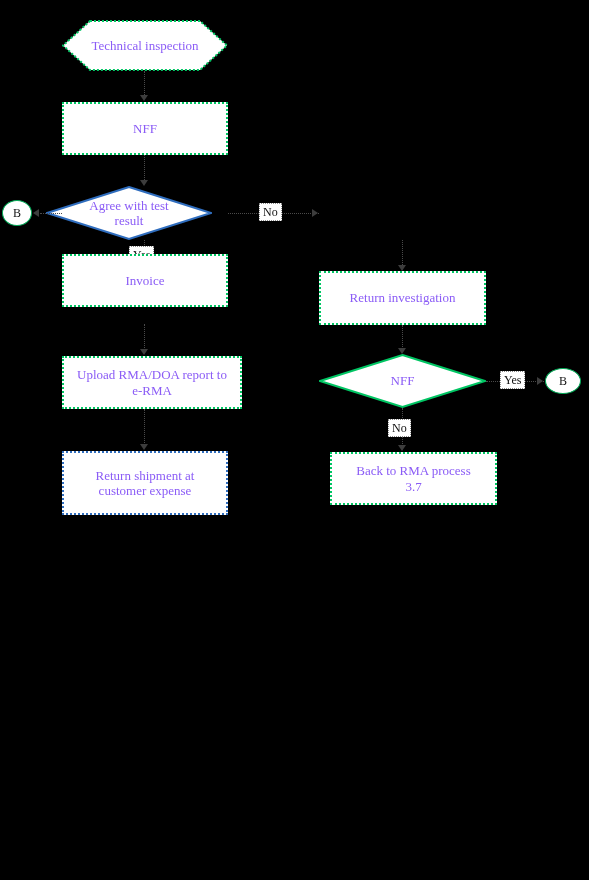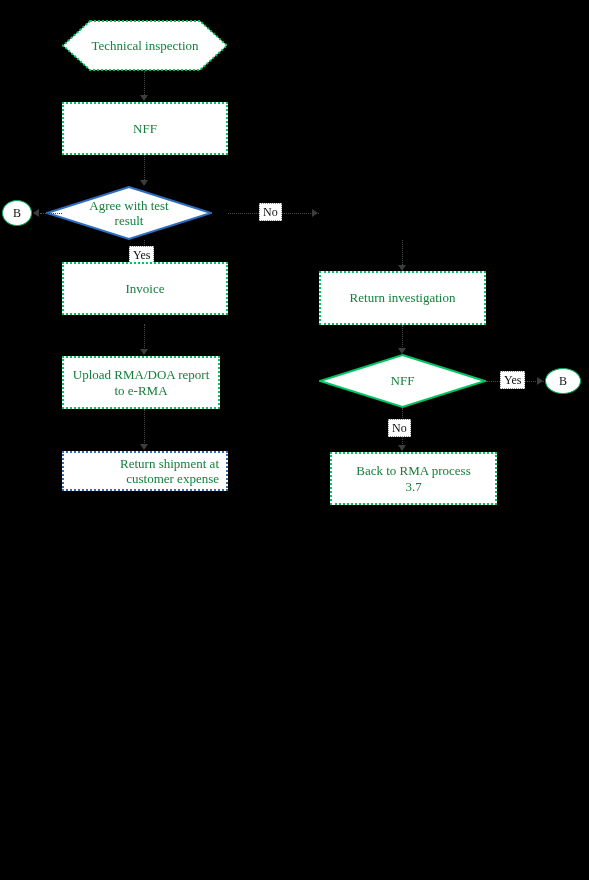--- a/index.html
+++ b/index.html
@@ -17,21 +17,21 @@
   }
 
   
   .node {
     position: absolute;
     box-sizing: border-box;
     display: flex;
     align-items: center;
     justify-content: center;
     text-align: center;
-    color: #15803d;
+    color: #8b5cf6;
     line-height: 1.18;
     font-size: 13px;
   }
 
   
   .proc {
     background: #ffffff;
     border: 2px dotted #00c563;
   }
   .proc.blue {
@@ -169,35 +169,35 @@
   <div class="arrow-left" style="left:33px; top:209px;"></div>
 
   <div class="conn-h" style="left:228px; top:213px; width:91px;"></div>
   <div class="arrow-right" style="left:312px; top:209px;"></div>
   <div class="edge-label" style="left:259px; top:203px;">No</div>
 
   <div class="conn-v" style="left:144px; top:240px; height:31px;"></div>
   <div class="arrow-down" style="left:140px; top:265px;"></div>
   <div class="edge-label" style="left:129px; top:246px;">Yes</div>
 
-  <div class="node proc" style="left:62px; top:262px; width:166px; height:53px;">
+  <div class="node proc" style="left:62px; top:254px; width:166px; height:53px;">
     <span class="label">Invoice</span>
   </div>
 
   <div class="conn-v" style="left:144px; top:324px; height:26px;"></div>
   <div class="arrow-down" style="left:140px; top:349px;"></div>
 
-  <div class="node proc" style="left:62px; top:356px; width:158px; height:53px;">
+  <div class="node proc" style="left:62px; top:356px; width:180px; height:53px;">
     <span class="label" style="max-width:150px;">Upload RMA/DOA report to e-RMA</span>
   </div>
 
   <div class="conn-v" style="left:144px; top:409px; height:36px;"></div>
   <div class="arrow-down" style="left:140px; top:444px;"></div>
 
-  <div class="node proc blue" style="left:62px; top:451px; width:166px; height:40px;text-align:right;">
+  <div class="node proc blue" style="left:62px; top:451px; width:166px; height:64px;">
     <span class="label" style="max-width:148px;">Return shipment at customer expense</span>
   </div>
 
 
   <div class="conn-v" style="left:402px; top:240px; height:25px;"></div>
   <div class="arrow-down" style="left:398px; top:265px;"></div>
 
   <div class="node proc" style="left:319px; top:271px; width:167px; height:54px;">
     <span class="label">Return investigation</span>
   </div>

